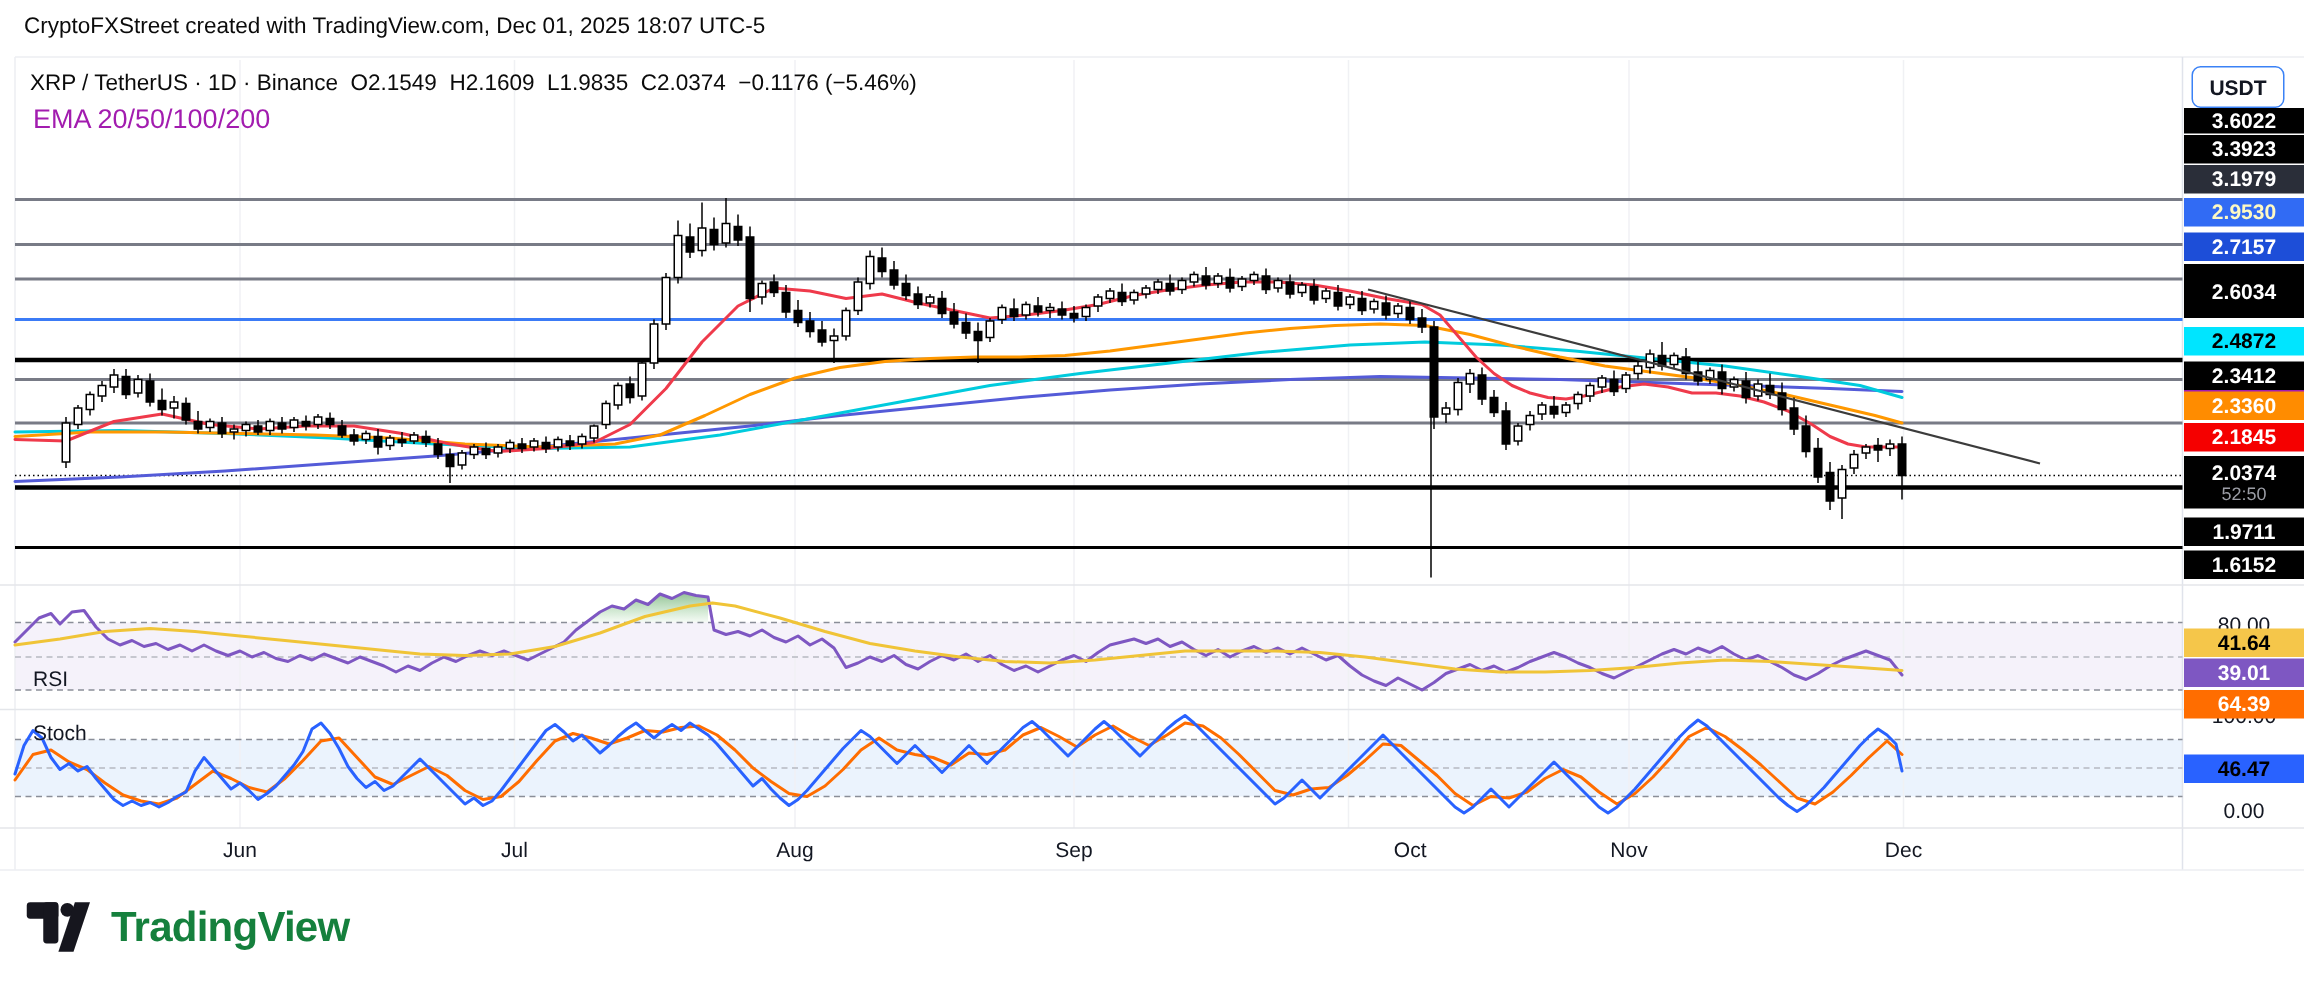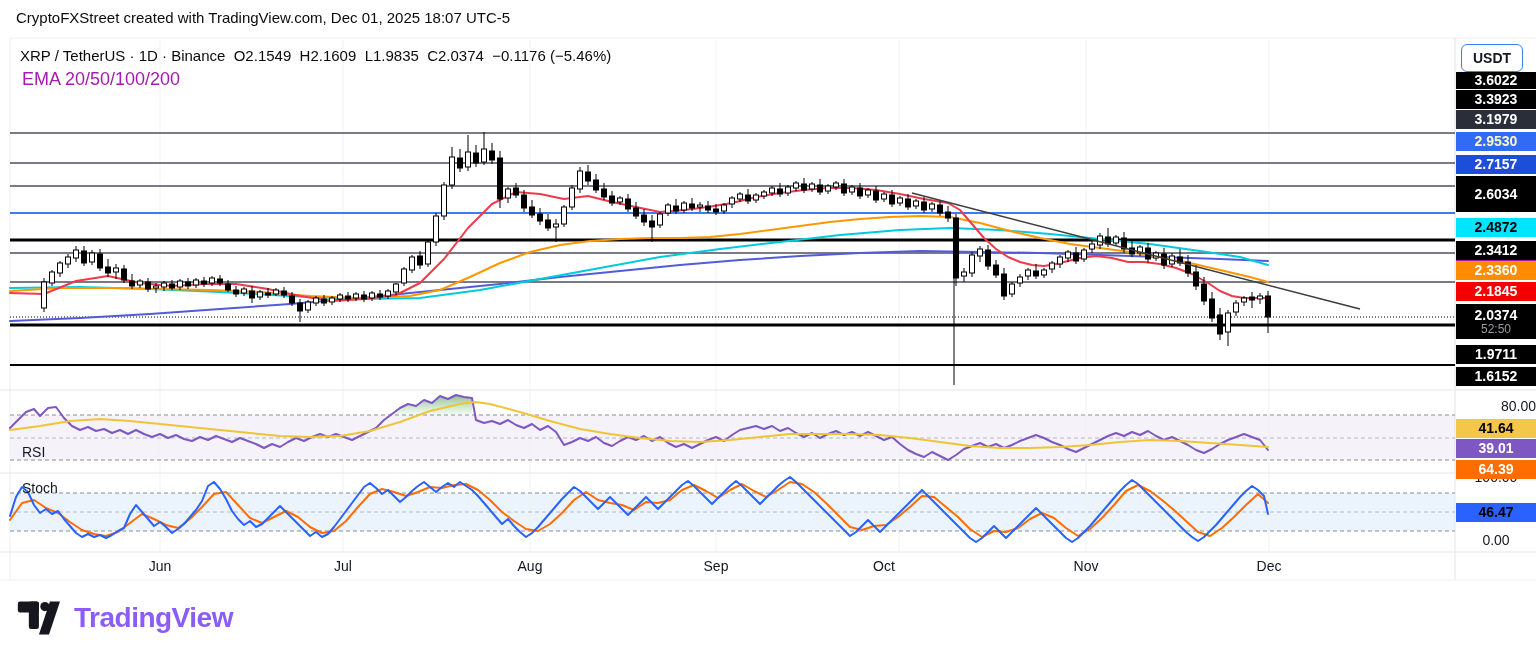--- a/index.html
+++ b/index.html
@@ -14,21 +14,21 @@
             background:#fff;font-size:14px;font-weight:600;color:#131722;display:flex;
             align-items:center;justify-content:center;cursor:pointer;}
   .badge{position:absolute;left:1456px;width:80px;display:flex;flex-direction:column;
          align-items:center;justify-content:center;font-size:14px;font-weight:700;line-height:1.15;}
   .badge .sub{font-size:12px;font-weight:400;color:#9b9da5;}
   .scaletxt{position:absolute;left:1456px;width:80px;text-align:center;font-size:14px;color:#131722;}
   .panelabel{position:absolute;font-size:14px;color:#131722;}
   .month{position:absolute;top:558px;width:60px;margin-left:-30px;text-align:center;
          font-size:14px;color:#131722;}
   #logo{left:16px;top:596px;display:flex;align-items:center;gap:14px;}
-  #logo-text{font-size:28px;font-weight:700;color:#8b5cf6;letter-spacing:-0.5px;}
+  #logo-text{font-size:28px;font-weight:700;color:#15803d;letter-spacing:-0.5px;}
 </style>
 </head>
 <body>
 
 <div id="stage">
   <svg id="cv" width="1536" height="662">
     <defs>
       <linearGradient id="gg" x1="0" y1="0" x2="0" y2="1">
         <stop offset="0%" stop-color="rgba(56,142,60,0.55)"></stop>
         <stop offset="100%" stop-color="rgba(76,175,80,0.05)"></stop>
@@ -432,42 +432,42 @@
       <div class="badge" style="top: 304px; height: 35px; background: rgb(0, 0, 0); color: rgb(255, 255, 255);">
         <span>2.0374</span>
         <span class="sub">52:50</span>
       </div>
       <div class="badge" style="top: 345px; height: 19px; background: rgb(0, 0, 0); color: rgb(255, 255, 255);">
         <span>1.9711</span>
       </div>
       <div class="badge" style="top: 367px; height: 19px; background: rgb(0, 0, 0); color: rgb(255, 255, 255);">
         <span>1.6152</span>
       </div>
-      <div class="scaletxt" style="top: 398px; text-align: right;">80.00</div>
+      <div class="scaletxt" style="top: 408px;">80.00</div>
       <div class="badge" style="top: 419px; height: 19px; background: rgb(245, 198, 74); color: rgb(0, 0, 0);">
         <span>41.64</span>
       </div>
       <div class="badge" style="top: 439px; height: 19px; background: rgb(126, 87, 194); color: rgb(255, 255, 255);">
         <span>39.01</span>
       </div>
       <div class="scaletxt" style="top: 469px;">100.00</div>
       <div class="scaletxt" style="top: 532px;">0.00</div>
       <div class="badge" style="top: 460px; height: 19px; background: rgb(255, 109, 0); color: rgb(255, 255, 255);">
         <span>64.39</span>
       </div>
       <div class="badge" style="top: 503px; height: 19px; background: rgb(41, 98, 255); color: #000000;">
         <span>46.47</span>
       </div>
     </div>
   <div id="months">
       <div class="month" style="left: 160px;">Jun</div>
       <div class="month" style="left: 343px;">Jul</div>
       <div class="month" style="left: 530px;">Aug</div>
       <div class="month" style="left: 716px;">Sep</div>
-      <div class="month" style="left: 884px;">Oct</div>
+      <div class="month" style="left: 921px; text-align: right;">Oct</div>
       <div class="month" style="left: 1086px;">Nov</div>
       <div class="month" style="left: 1269px;">Dec</div>
     </div>
 
   <div class="abs" id="logo">
     <svg width="44" height="44" viewBox="0 0 48 44">
       <rect x="2" y="4" width="23" height="12" rx="2.5" fill="#16161e"></rect>
       <rect x="14" y="4" width="11" height="30" rx="2.5" fill="#16161e"></rect>
       <circle cx="31.5" cy="9.5" r="5" fill="#16161e"></circle>
       <path d="M37 4 h11 L36 40 h-11 Z" fill="#16161e"></path>

